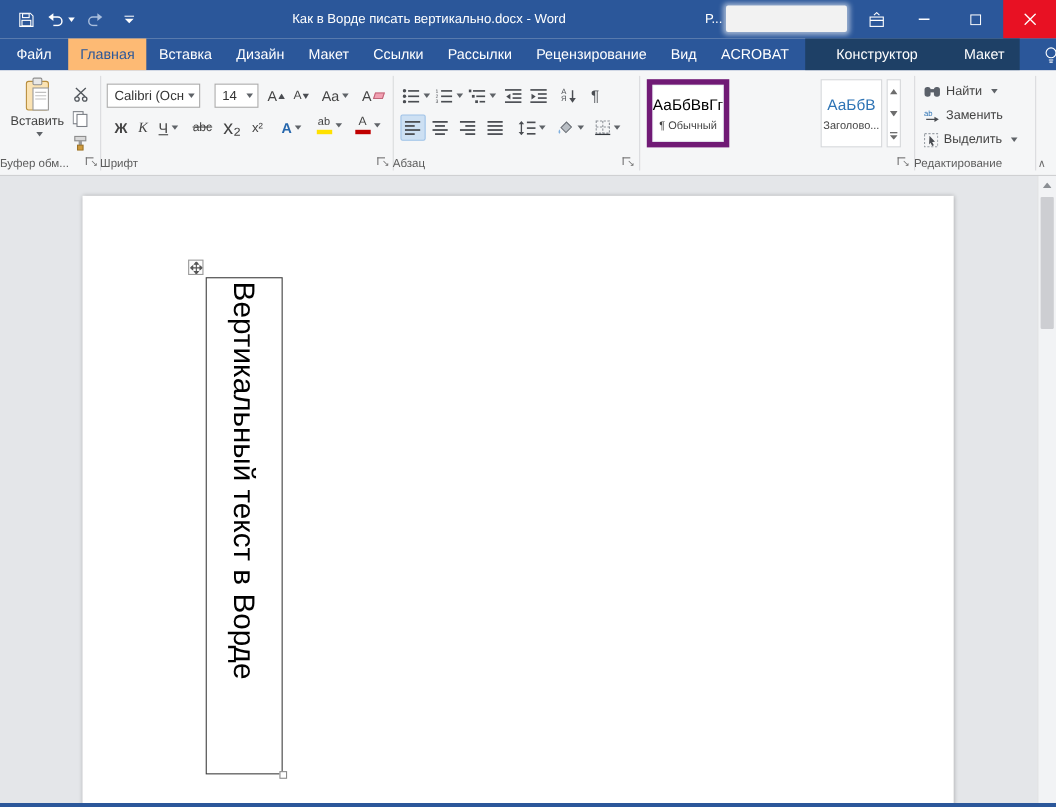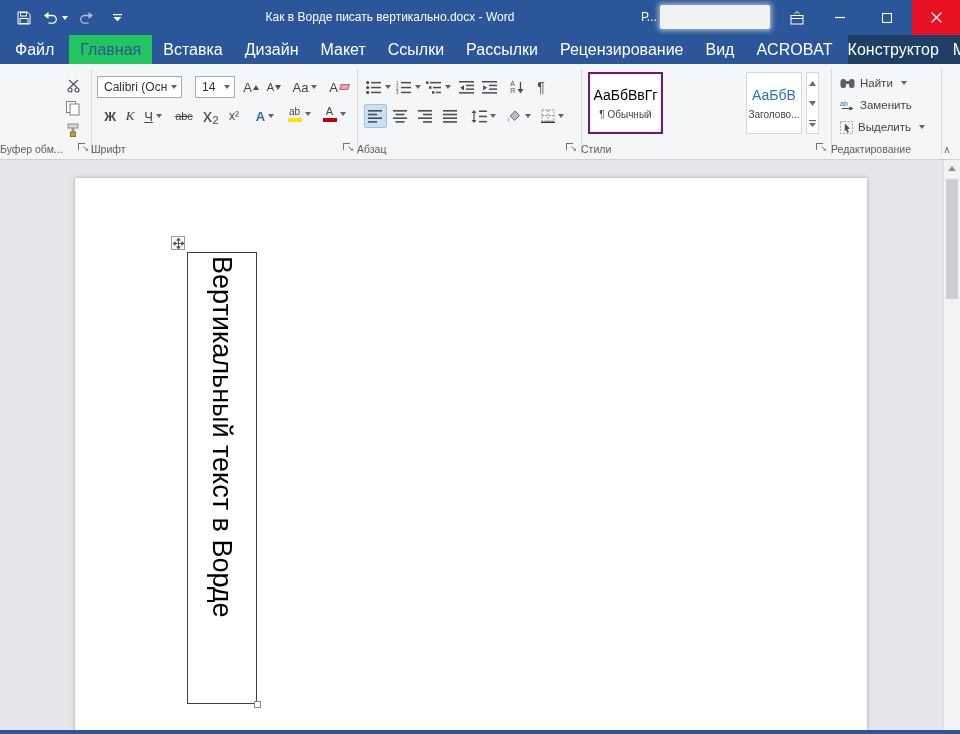--- a/index.html
+++ b/index.html
@@ -9,40 +9,40 @@
 .titlebar{position:absolute;top:0;left:0;right:0;height:35px;background:#2b579a;color:#fff}
 .qat{position:absolute;left:12px;top:0;height:35px;display:flex;align-items:center;gap:7px}
 .qbtn{width:24px;height:24px;display:flex;align-items:center;justify-content:center;cursor:pointer}
 .title{position:absolute;left:180px;width:420px;height:35px;line-height:35px;text-align:center;font-size:12px;white-space:nowrap;overflow:hidden}
 .user-label{position:absolute;left:641px;top:0;height:35px;line-height:35px;font-size:12px}
 .userchip{position:absolute;left:660px;top:5px;width:110px;height:24px;background:#f2f2f2;border-radius:2px;box-shadow:0 0 5px 2px rgba(255,255,255,.55)}
 .winbtn{position:absolute;top:0;height:35px;width:45px;display:flex;align-items:center;justify-content:center;cursor:pointer}
 .winbtn.close{width:48px;background:#e81123}
 
 .tabrow{position:absolute;top:35px;left:0;right:0;height:29px;background:#2b579a;display:flex;align-items:stretch}
-.tab{height:29px;line-height:29px;color:#fff;font-size:16px;padding:0 11px;cursor:pointer;white-space:nowrap}
+.tab{height:29px;line-height:29px;color:#fff;font-size:13px;padding:0 11px;cursor:pointer;white-space:nowrap}
 .tab.file{padding:0 15px}
-.tab.active{background:#22c55e;color:#2b579a}
+.tab.active{background:#fdba74;color:#2b579a}
 .ctxblock{display:flex;background:#1e4066;margin-left:4px}
 .helpitem{display:flex;align-items:center;gap:6px;color:#fff;padding:0 12px;margin-left:10px;cursor:pointer}
 .tr-icon{display:flex;align-items:center;justify-content:center;width:30px;cursor:pointer}
 
 .ribbon{position:absolute;top:64px;left:0;right:0;height:96px;background:#f5f6f7;border-bottom:1px solid #cfd0d2}
 .vdiv{position:absolute;top:5px;height:86px;width:1px;background:#dadbdd}
 .glabel{position:absolute;top:79px;font-size:10.5px;color:#5d5d5d;text-align:left;white-space:nowrap}
 .launcher{position:absolute;width:11px;height:11px;cursor:pointer;color:#6d6d6d;font-size:8px;line-height:11px;text-align:right}
 .launcher::before{content:"";position:absolute;left:0;top:0;width:6px;height:6px;border-top:1px solid #727272;border-left:1px solid #727272}
 .rbtn{position:absolute;height:24px;display:flex;align-items:center;justify-content:center;border:1px solid transparent;border-radius:2px;color:#444;cursor:pointer;font-size:13px}
 .rbtn.pressed{background:#cde0f3;border-color:#9fc2e7}
 .dd{width:0;height:0;border-left:3px solid transparent;border-right:3px solid transparent;border-top:4px solid #5f6368;margin-left:3px;flex:0 0 auto}
 .combo{position:absolute;height:22px;background:#fff;border:1px solid #ababab;display:flex;align-items:center;font-size:12px;color:#333;padding:0 4px 0 6px;cursor:pointer}
 .combo .dd{margin-left:auto}
 .bigbtn{position:absolute;left:9px;top:5px;width:50px;height:84px;display:flex;flex-direction:column;align-items:center;justify-content:flex-start;gap:3px;cursor:pointer;color:#444;font-size:11.5px;border:1px solid transparent;border-radius:2px}
 .stylecard{position:absolute;top:8px;height:62px;background:#fff;border:1px solid #d5d7da;display:flex;flex-direction:column;align-items:center;justify-content:center;cursor:pointer}
-.stylecard.sel{border:2px solid #701a75;box-shadow:inset 0 0 0 1px #eef3f8}
+.stylecard.sel{border:5px solid #701a75;box-shadow:inset 0 0 0 1px #eef3f8}
 .sc-preview{font-size:14px;color:#000;white-space:nowrap}
 .sc-preview.head{color:#2e74b5}
 .sc-name{font-size:10px;color:#444;margin-top:6px;white-space:nowrap}
 .scrollcol{position:absolute;left:806px;top:8px;width:13px;height:62px;display:flex;flex-direction:column;border:1px solid #d5d7da;background:#fff}
 .scbtn{flex:1;display:flex;align-items:center;justify-content:center;cursor:pointer}
 .editrow{position:absolute;display:flex;align-items:center;gap:5px;color:#444;font-size:11.5px;height:18px;cursor:pointer;white-space:nowrap}
 .colbar{width:14px;height:4px;margin-top:1px}
 .stack{display:flex;flex-direction:column;align-items:center;line-height:1}
 .eraser{width:9px;height:6px;background:#f2a0b2;border:1px solid #c06679;transform:skewX(-18deg);margin-left:2px}
 .collapse{position:absolute;right:6px;top:80px;width:14px;height:12px;color:#6d6d6d;font-size:10px;line-height:12px;text-align:center;cursor:pointer}
@@ -149,21 +149,21 @@
     <div class="tab active">Главная</div>
     <div class="tab">Вставка</div>
     <div class="tab">Дизайн</div>
     <div class="tab">Макет</div>
     <div class="tab">Ссылки</div>
     <div class="tab">Рассылки</div>
     <div class="tab">Рецензирование</div>
     <div class="tab">Вид</div>
     <div class="tab">ACROBAT</div>
     <div class="ctxblock">
-      <div class="tab" style="padding:0 0">Конструктор</div>
+      <div class="tab" style="padding:0 28px">Конструктор</div>
       <div class="tab" style="padding:0 14px">Макет</div>
     </div>
     <div class="helpitem">
       <span>
           <svg width="13" height="16">
             <g stroke="#fff" fill="none">
               <circle cx="6.5" cy="6" r="4.5"></circle>
               <line x1="4.5" y1="12.5" x2="8.5" y2="12.5"></line>
               <line x1="5" y1="14.5" x2="8" y2="14.5"></line>
             </g>
@@ -186,20 +186,36 @@
     </div>
   </div>
 
   <div class="ribbon">
     <div class="vdiv" style="left:91px"></div>
     <div class="vdiv" style="left:357px"></div>
     <div class="vdiv" style="left:581px"></div>
     <div class="vdiv" style="left:831px"></div>
     <div class="vdiv" style="left:941px"></div>
 
+    <div class="bigbtn">
+      <span>
+          <svg width="30" height="32" viewBox="0 0 30 32">
+            <rect x="5" y="4" width="20" height="26" rx="2" fill="#fbe3b3" stroke="#b98f3e"></rect>
+            <rect x="11" y="1" width="8" height="6" rx="1" fill="#e8e8e8" stroke="#909090"></rect>
+            <rect x="11" y="10" width="14" height="20" fill="#fff" stroke="#9b9b9b"></rect>
+            <g stroke="#c0c0c0">
+              <line x1="13" y1="14" x2="23" y2="14"></line>
+              <line x1="13" y1="17" x2="23" y2="17"></line>
+              <line x1="13" y1="20" x2="23" y2="20"></line>
+            </g>
+          </svg>
+        </span>
+      <span>Вставить</span>
+      <span class="dd"></span>
+    </div>
     <div class="rbtn" style="left:62px;top:10px;width:22px">
       <span>
           <svg width="13" height="14">
             <g stroke="#50555b" fill="none" stroke-width="1.2">
               <line x1="2" y1="1" x2="10.5" y2="9"></line>
               <line x1="11" y1="1" x2="2.5" y2="9"></line>
               <circle cx="3" cy="11" r="2"></circle>
               <circle cx="10" cy="11" r="2"></circle>
             </g>
           </svg>
@@ -490,21 +506,20 @@
             <path d="M0 0 H7 L3.5 5 Z" fill="#6d6d6d"></path>
           </svg>
         </div>
       <div class="scbtn">
           <svg width="7" height="7">
             <rect x="0" y="0" width="7" height="1.2" fill="#6d6d6d"></rect>
             <path d="M0 3 H7 L3.5 7 Z" fill="#6d6d6d"></path>
           </svg>
         </div>
     </div>
-    <div class="glabel" style="left:581px;width:250px">Стили</div>
     <div class="launcher" style="left:816px;top:79px">↘</div>
 
     <div class="editrow" style="left:840px;top:10px">
       <span>
           <svg width="15" height="12">
             <g fill="#5b616a">
               <rect x="0.5" y="2" width="5.5" height="9" rx="2.5"></rect>
               <rect x="9" y="2" width="5.5" height="9" rx="2.5"></rect>
               <rect x="5.5" y="4" width="4" height="3"></rect>
             </g>

